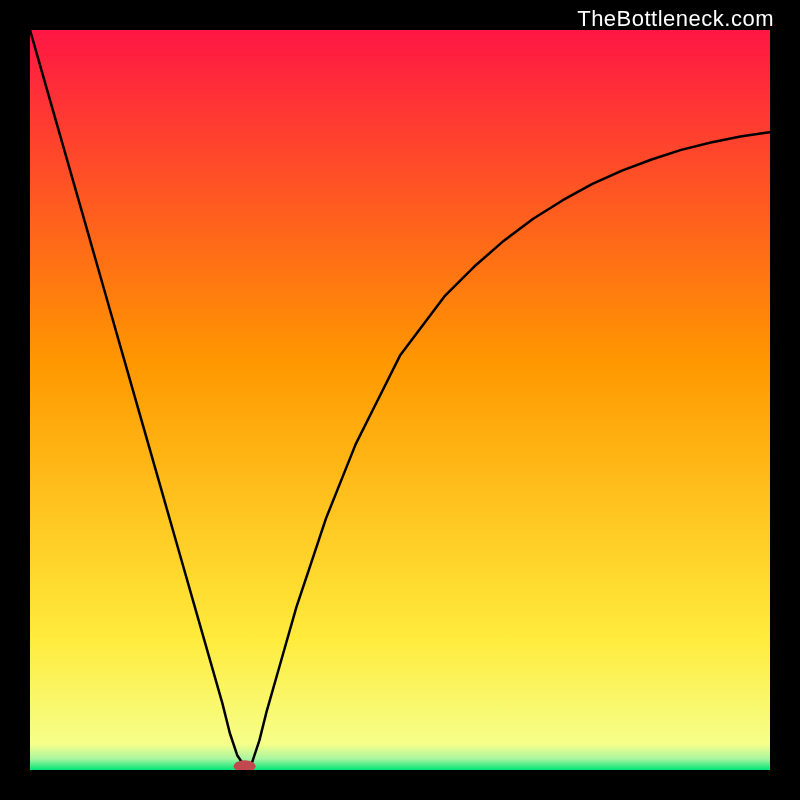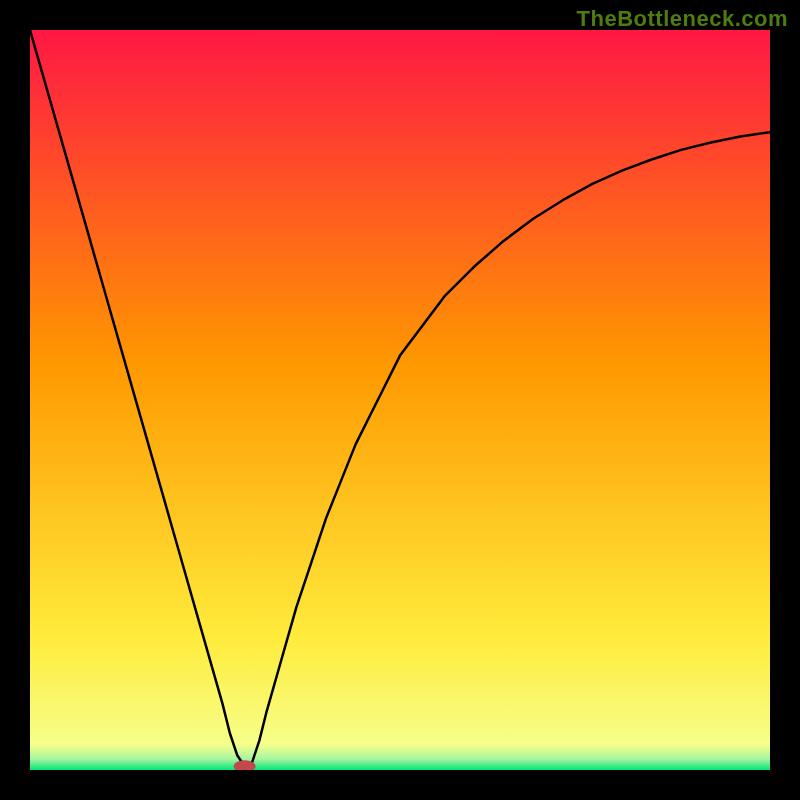--- a/index.html
+++ b/index.html
@@ -20,24 +20,24 @@
   .plot {
     position: absolute;
     left: 30px;
     top: 30px;
     width: 740px;
     height: 740px;
   }
   .watermark {
     position: absolute;
     top: 6px;
-    right: 12px;
-    color: #4d7c0f;
+    right: 26px;
+    color: #ffffff;
     font-size: 22px;
-    font-weight: bold;
+    font-weight: normal;
     letter-spacing: 0.5px;
     user-select: none;
   }
 </style>
 </head>
 <body>
 
 <div class="frame">
   <div class="watermark">TheBottleneck.com</div>
   <svg class="plot" viewBox="0 0 740 740" preserveAspectRatio="none">

